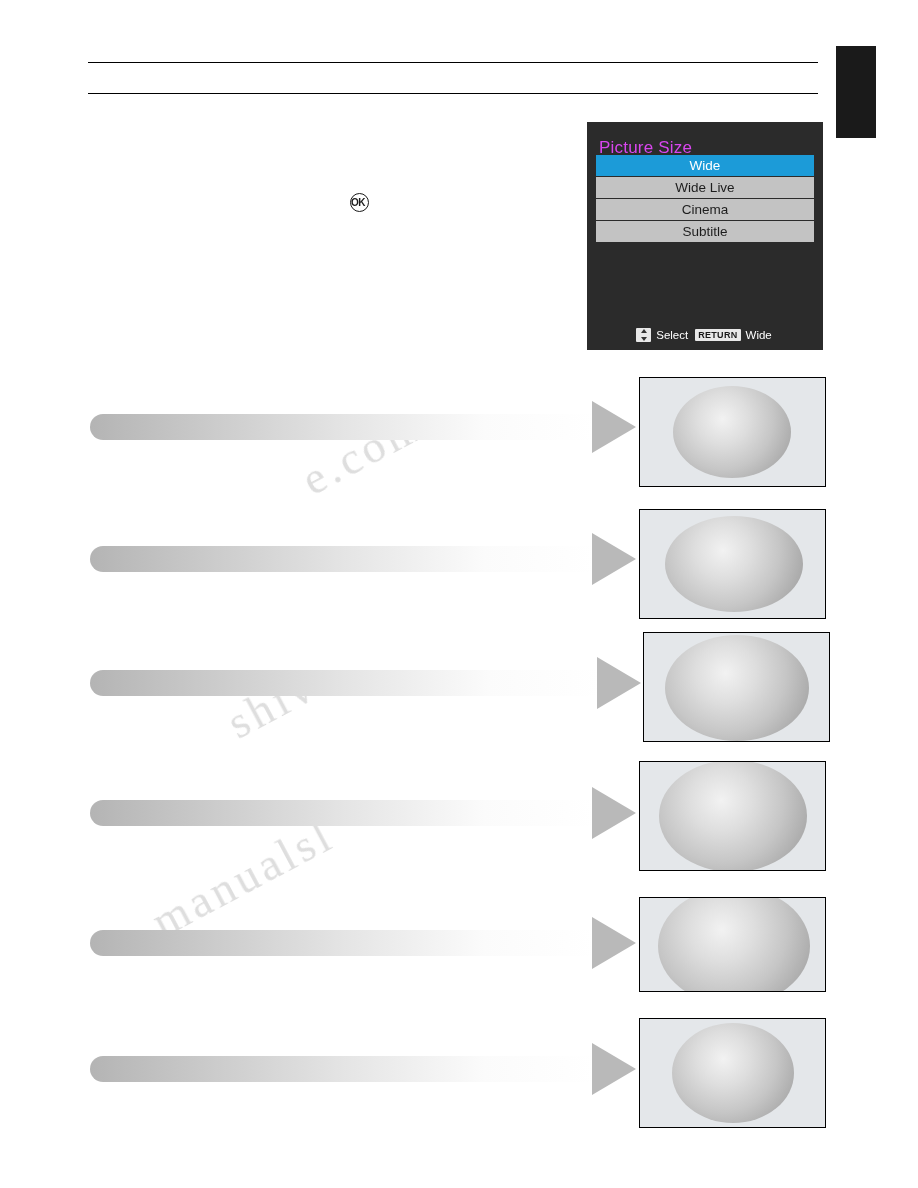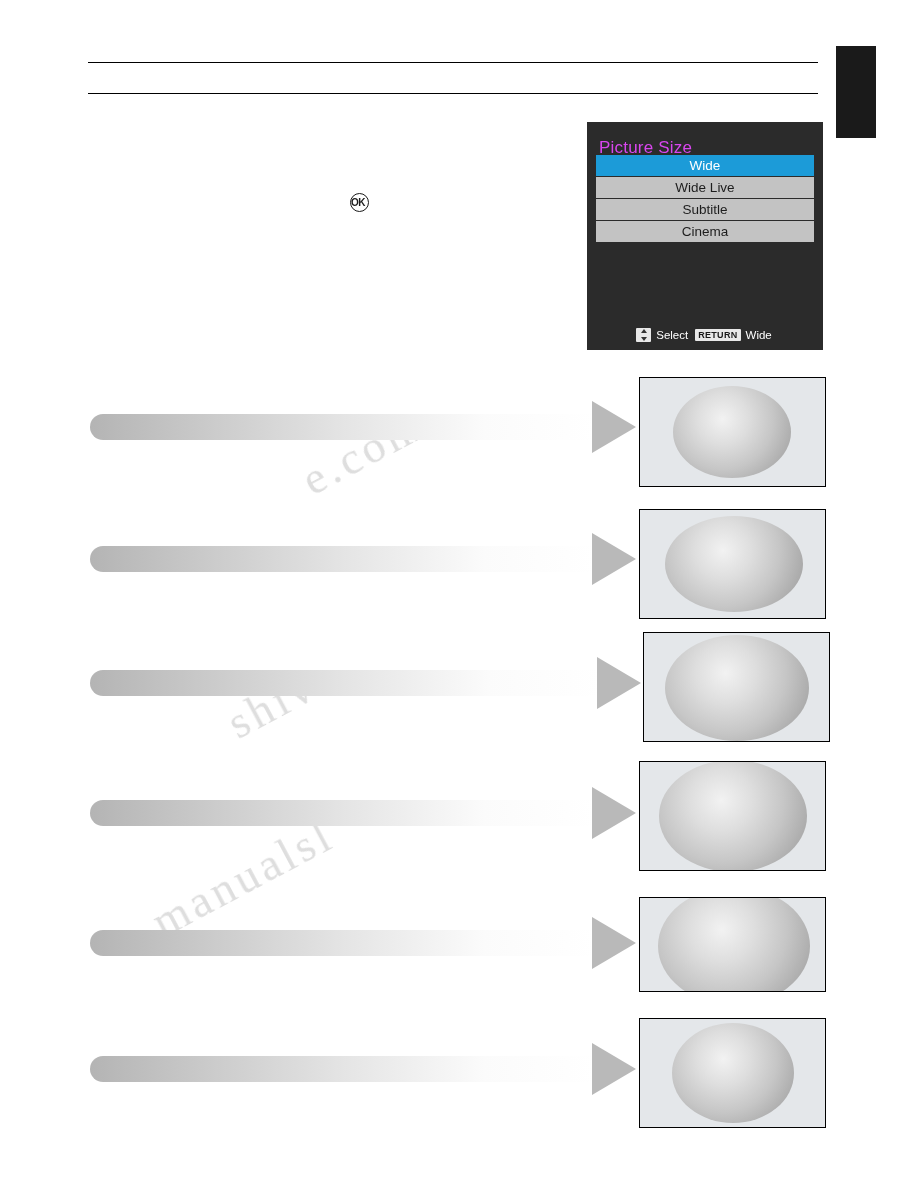--- a/index.html
+++ b/index.html
@@ -219,22 +219,22 @@
   <span class="wm-3">manualsl</span>
 </div>
 
 <div class="ok-glyph">OK</div>
 
 <div class="osd">
   <div class="osd-title">Picture Size</div>
   <div class="osd-list">
     <div class="osd-item selected">Wide</div>
     <div class="osd-item">Wide Live</div>
+    <div class="osd-item">Cinema</div>
     <div class="osd-item">Subtitle</div>
-    <div class="osd-item">Cinema</div>
   </div>
   <div class="osd-footer">
     <span class="key-pad"></span>
     <span class="footer-label">Select</span>
     <span class="key-return">RETURN</span>
     <span class="footer-label">Wide</span>
   </div>
 </div>
 
 <div class="row" style="top:396px;">

